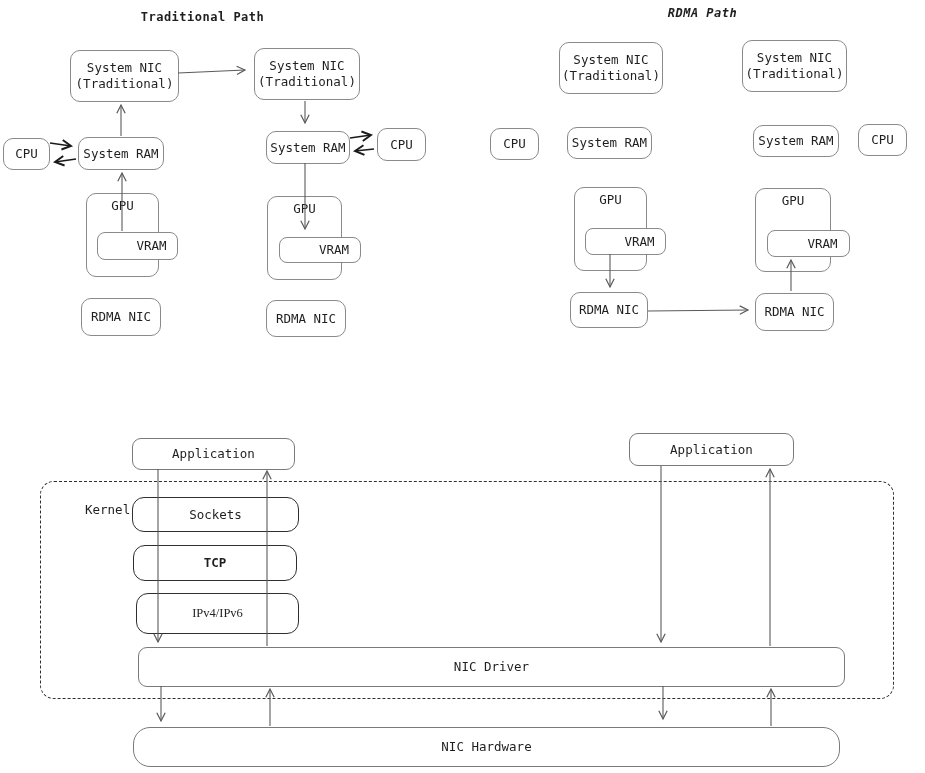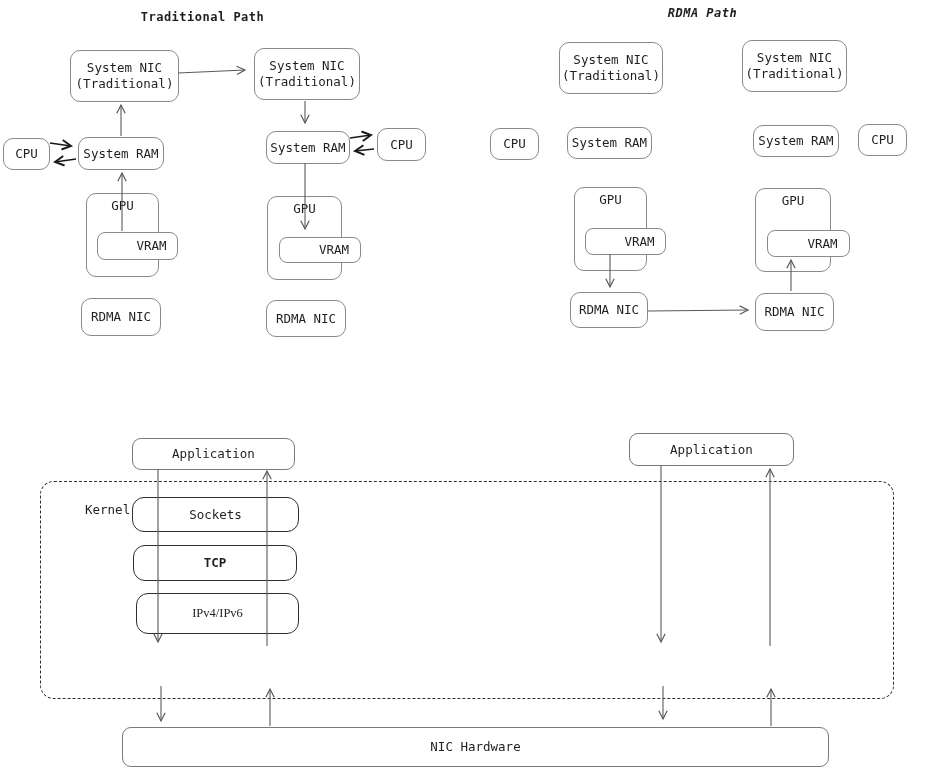--- a/index.html
+++ b/index.html
@@ -132,21 +132,24 @@
   <div class="box stackbox" style="left:132px;top:497px;width:165px;height:33px;">
     <span>Sockets</span>
   </div>
   <div class="box stackbox" style="left:133px;top:545px;width:162px;height:34px;font-weight:bold;">
     <span>TCP</span>
   </div>
   <div class="box stackbox" style="left:136px;top:593px;width:161px;height:39px;font-family:Liberation Serif, serif;">
     <span>IPv4/IPv6</span>
   </div>
 
-  <div class="box wide" style="left:122px;top:727px;width:705px;height:38px;">
+  <div class="box wide" style="left:138px;top:647px;width:705px;height:38px;">
+    <span>NIC Driver</span>
+  </div>
+  <div class="box wide" style="left:133px;top:727px;width:705px;height:38px;border-radius:17px;">
     <span>NIC Hardware</span>
   </div>
 
   <svg id="arrows" width="925" height="773" viewBox="0 0 925 773">
     <defs>
       <marker id="ah" viewBox="0 0 10 10" refX="8.5" refY="5" markerWidth="11" markerHeight="11" markerUnits="userSpaceOnUse" orient="auto">
         <path d="M1,1.2 L8.5,5 L1,8.8" fill="none" stroke="#5a5a5a" stroke-width="1.1"></path>
       </marker>
       <marker id="ahb" viewBox="0 0 10 10" refX="8.5" refY="5" markerWidth="12" markerHeight="12" markerUnits="userSpaceOnUse" orient="auto">
         <path d="M1,1 L8.5,5 L1,9" fill="none" stroke="#1a1a1a" stroke-width="1.6"></path>

